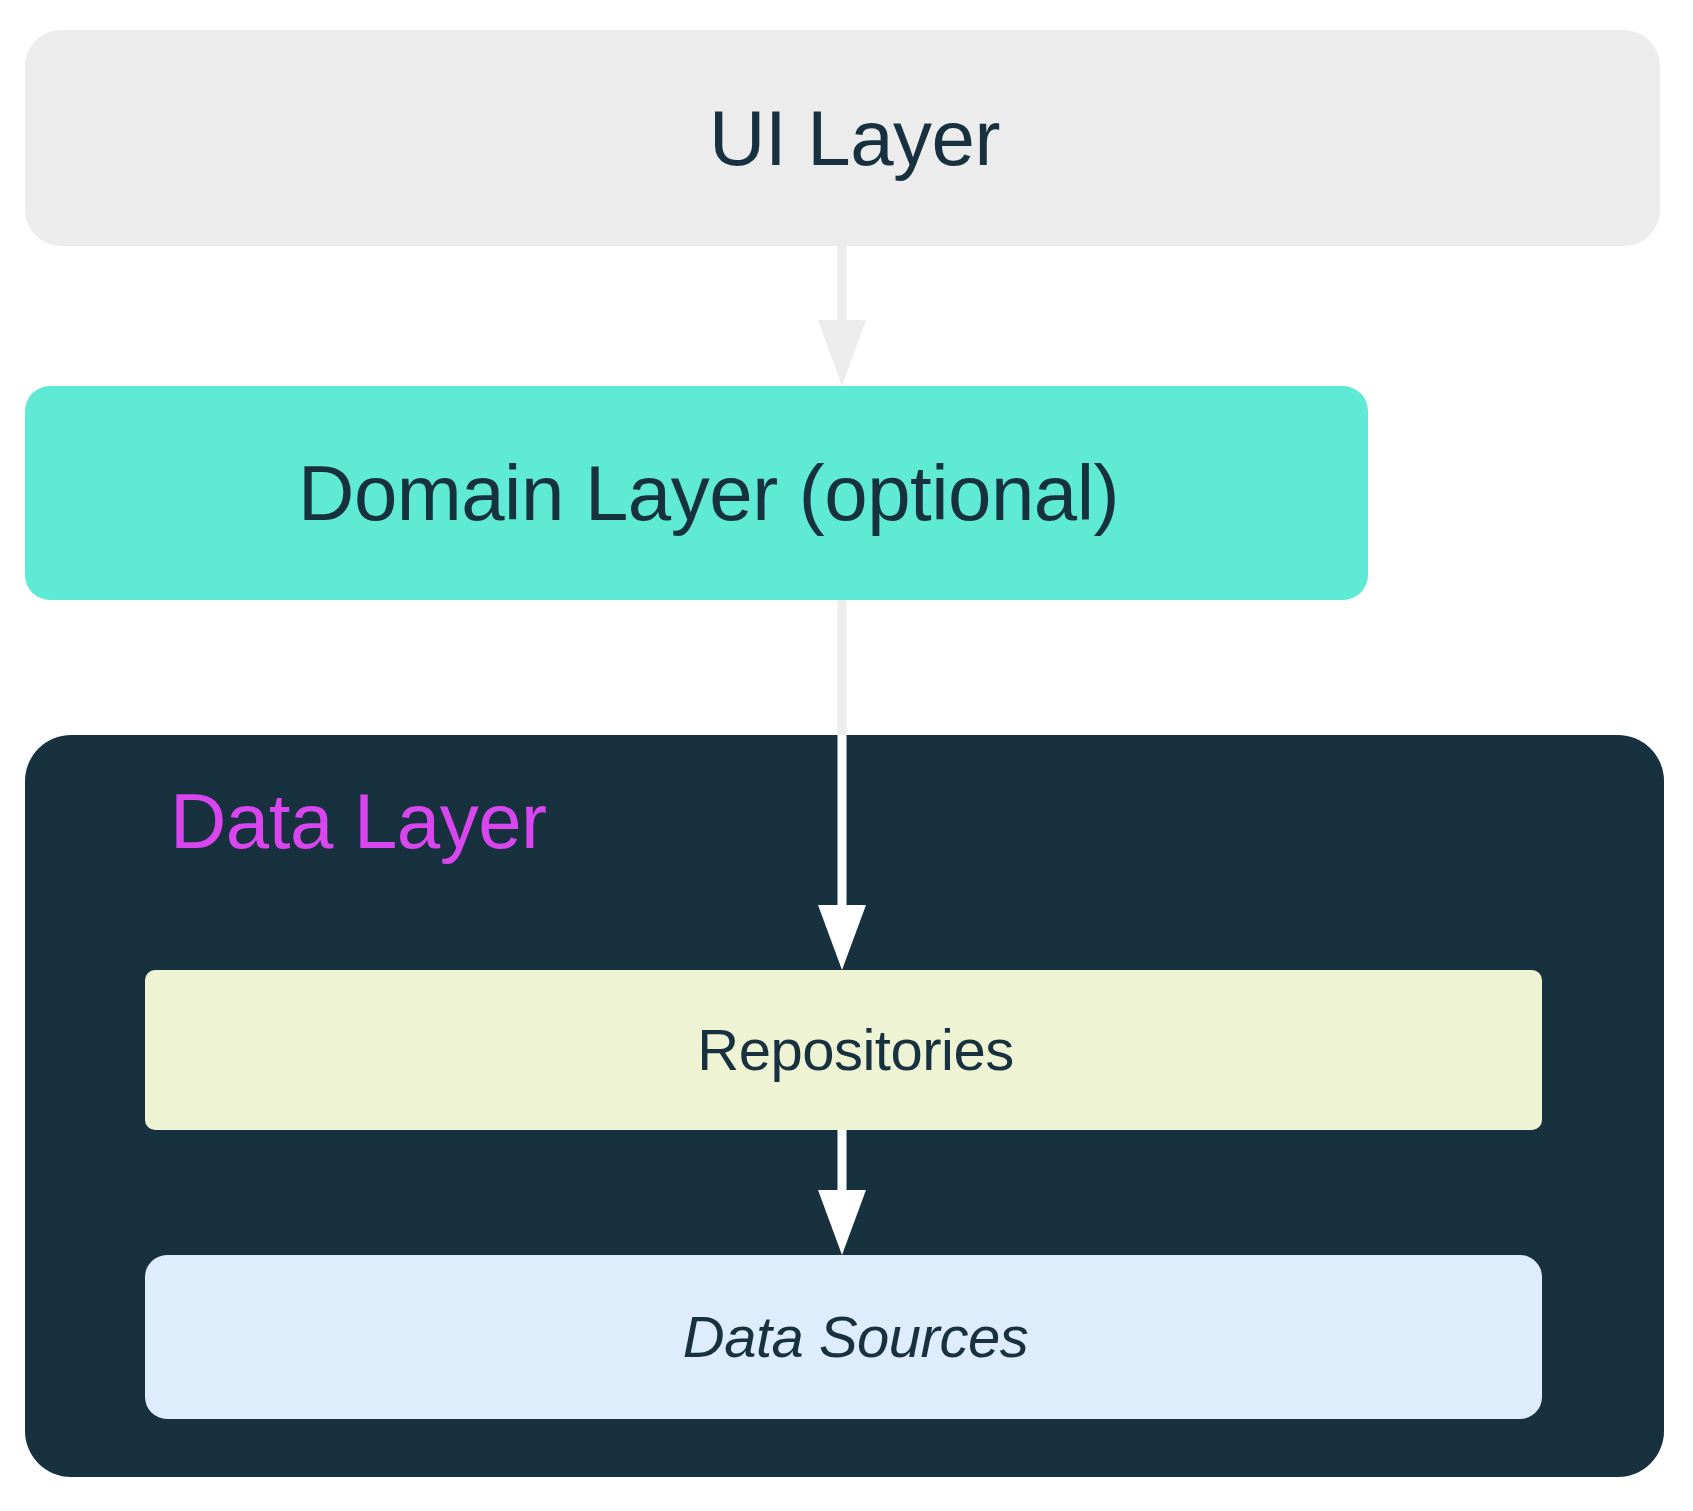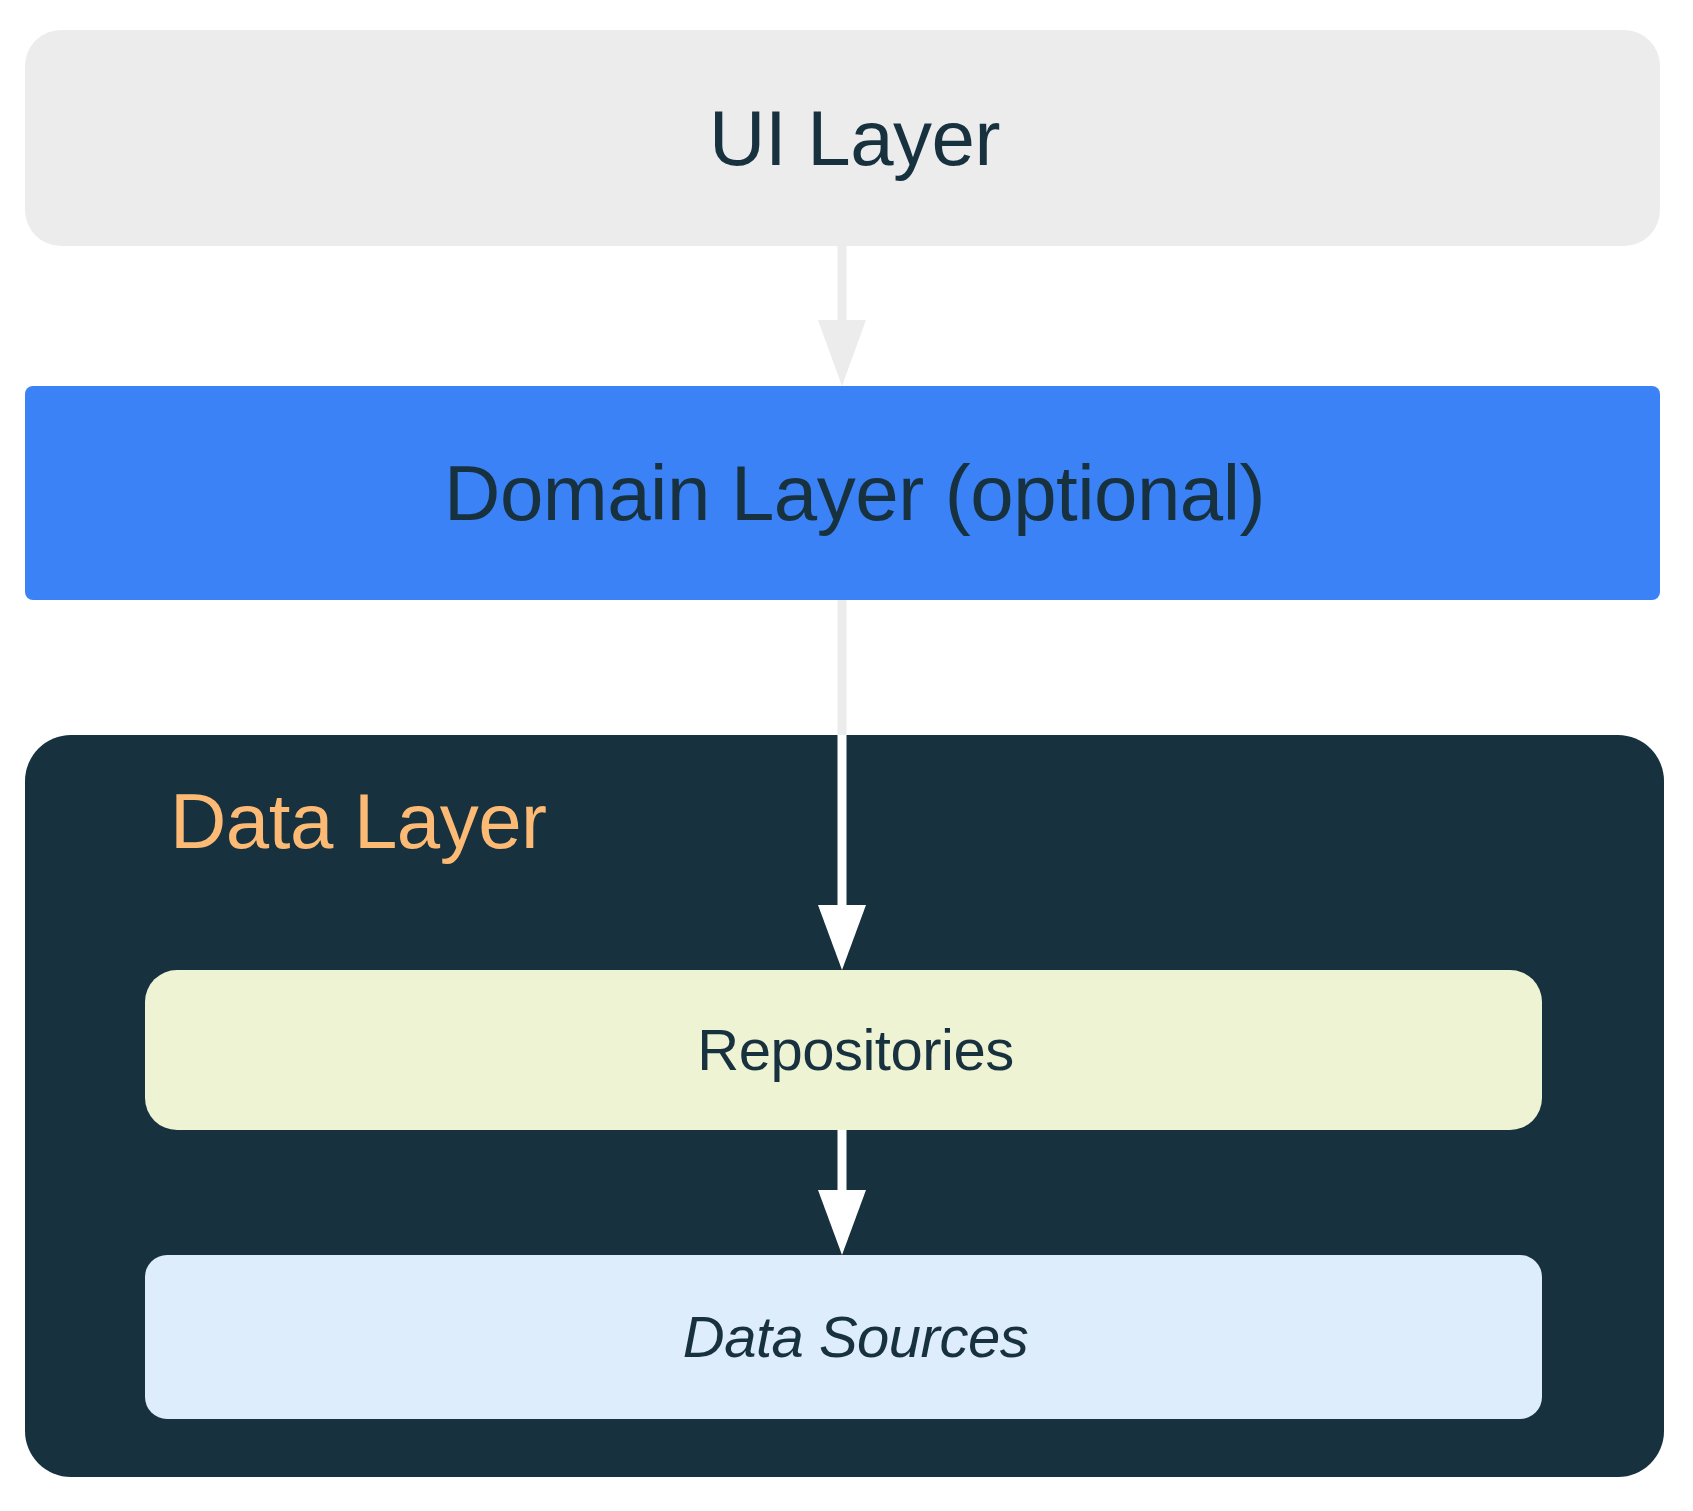--- a/index.html
+++ b/index.html
@@ -45,59 +45,59 @@
   }
   #ui-layer-box .layer-label {
     color: #17313f;
     font-size: 78px;
   }
 
   
   #domain-layer-box {
     left: 25px;
     top: 386px;
-    width: 1635px;
+    width: 1343px;
     height: 214px;
-    background: #3b82f6;
-    border-radius: 8px;
+    background: #5eead4;
+    border-radius: 25px;
   }
   #domain-layer-box .layer-label {
     color: #17313f;
     font-size: 78px;
   }
 
   
   #data-layer-box {
     left: 25px;
     top: 735px;
     width: 1639px;
     height: 742px;
     background: #17313f;
     border-radius: 46px;
     display: block;
   }
   #data-layer-title {
     position: absolute;
     left: 145px;
     top: 47px;
-    color: #fdba74;
+    color: #d946ef;
     font-size: 78px;
     line-height: 1;
     letter-spacing: -0.5px;
     white-space: nowrap;
   }
 
   
   #repositories-box {
     left: 145px;
     top: 970px;
     width: 1397px;
     height: 160px;
     background: #eef3d4;
-    border-radius: 32px;
+    border-radius: 10px;
   }
   #repositories-box .layer-label {
     color: #17313f;
     font-size: 58px;
   }
 
   
   #data-sources-box {
     left: 145px;
     top: 1255px;

